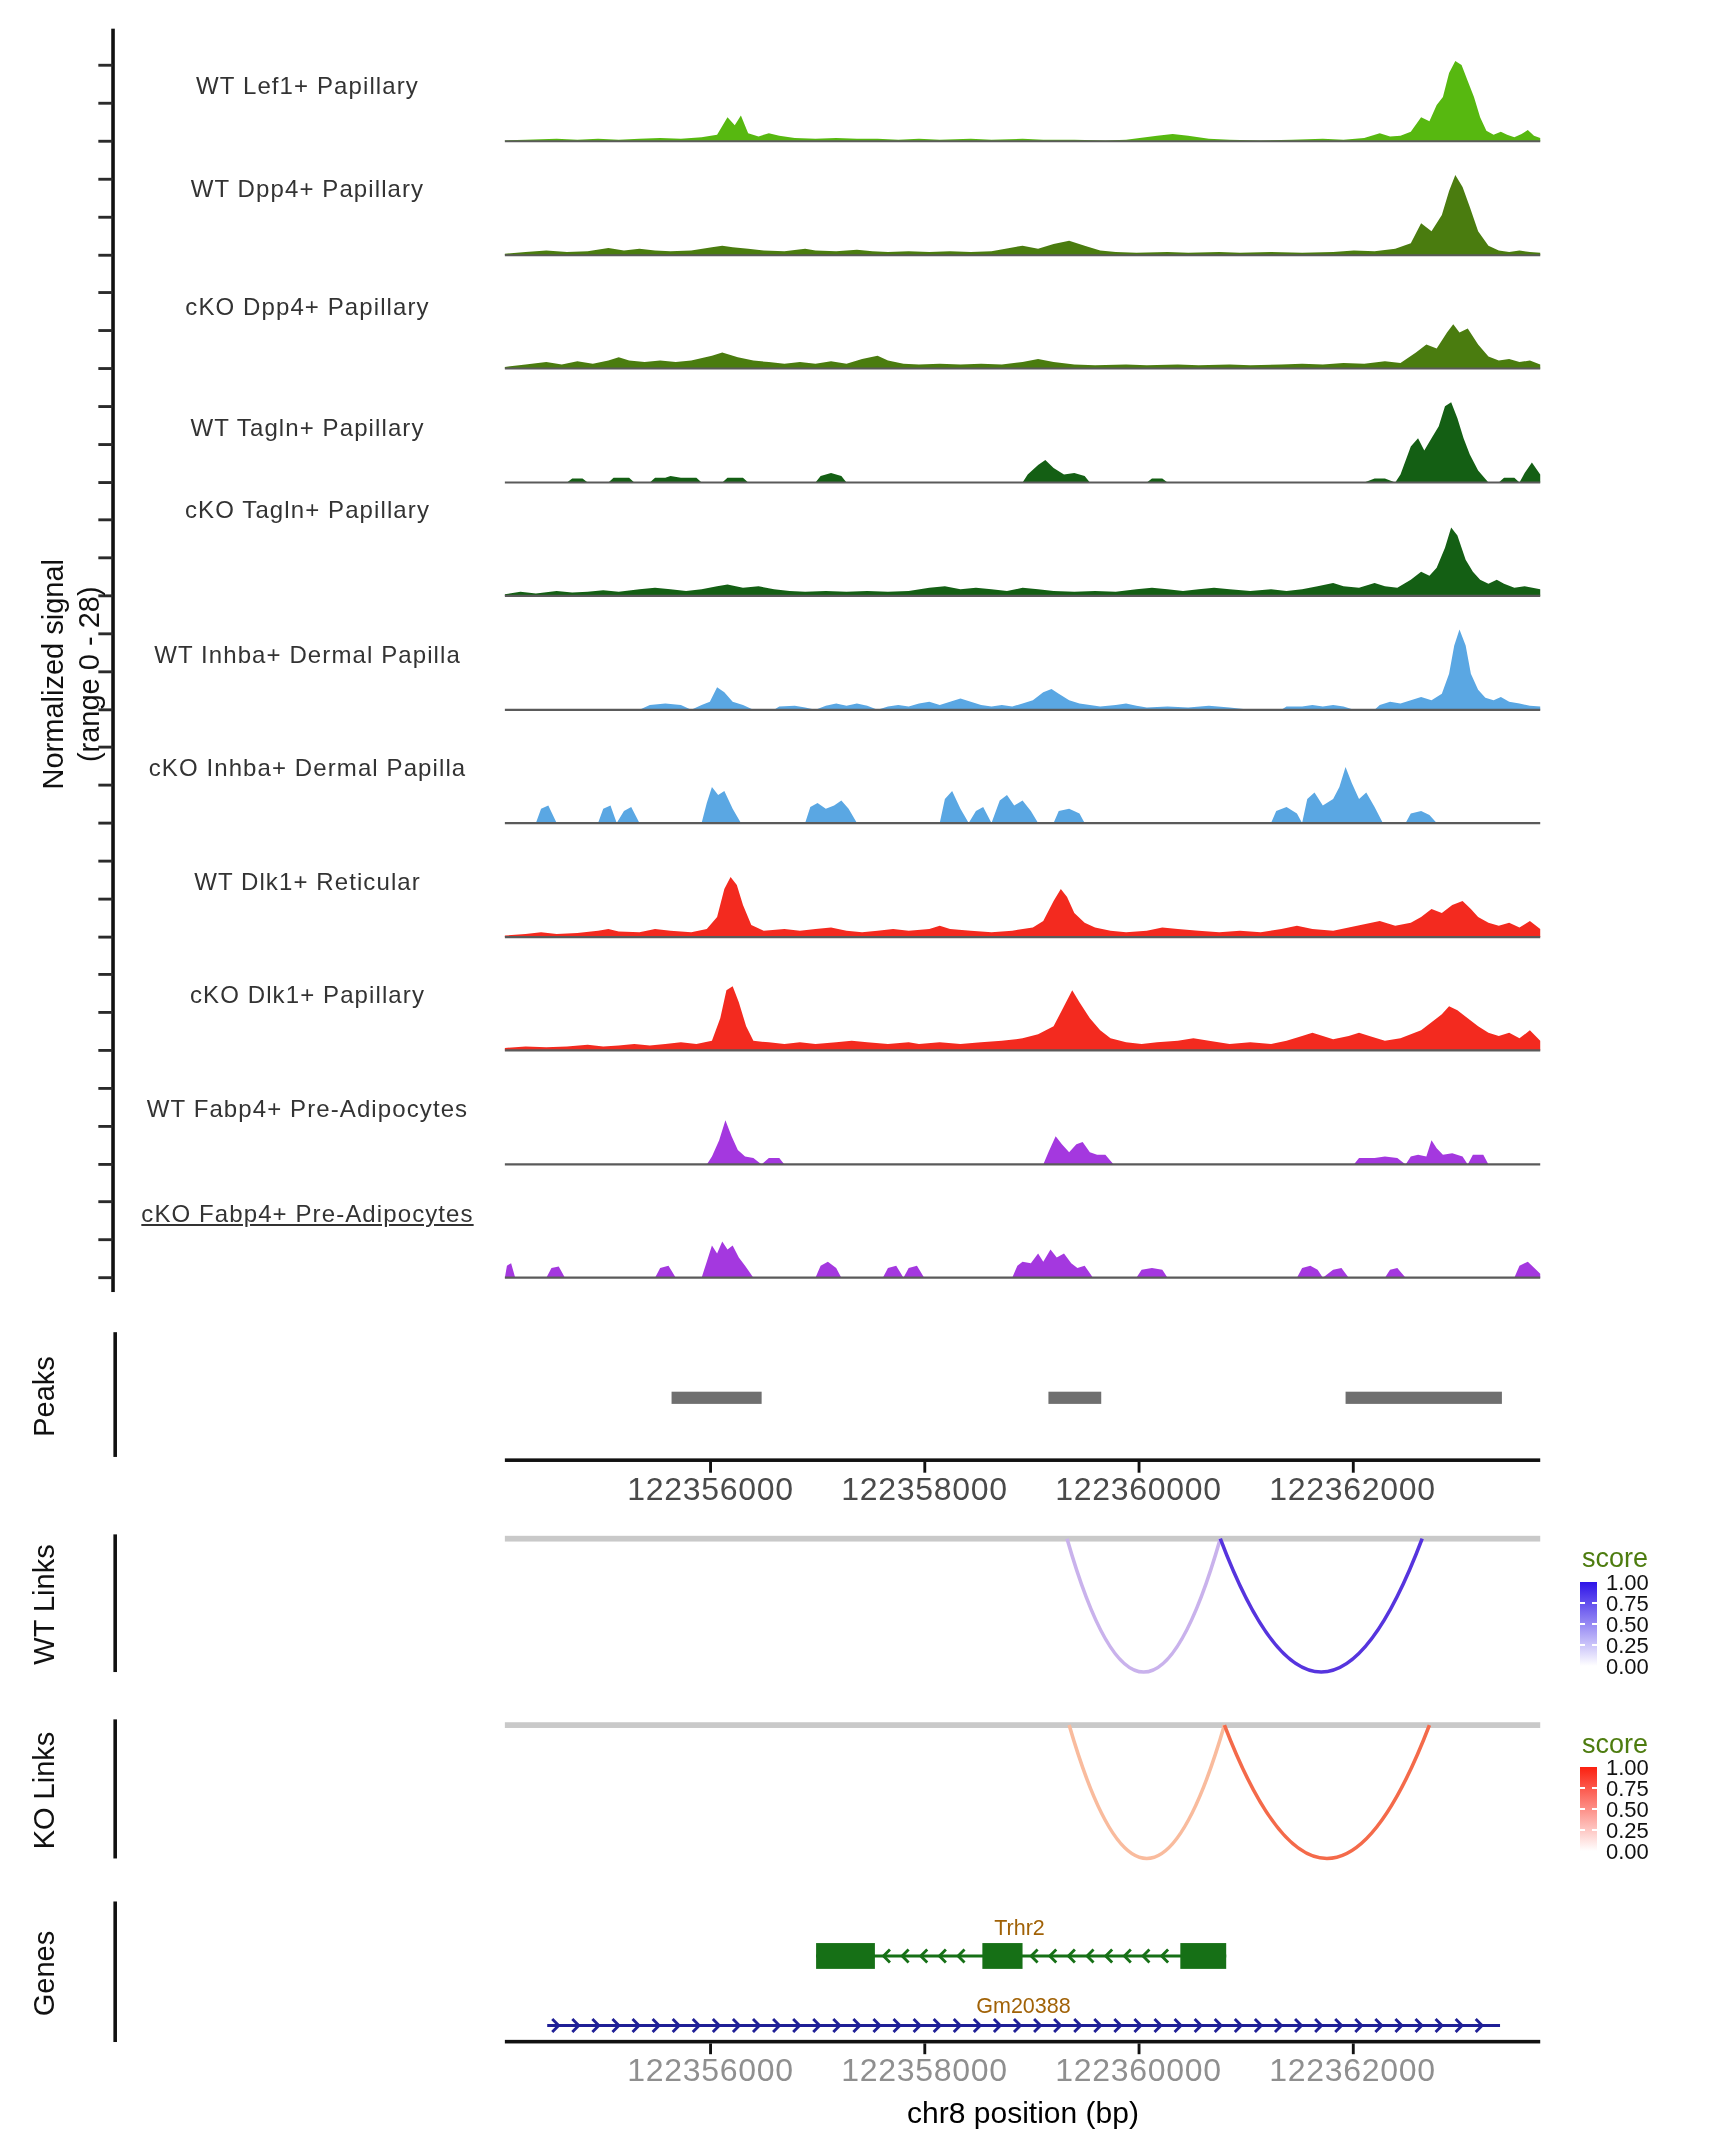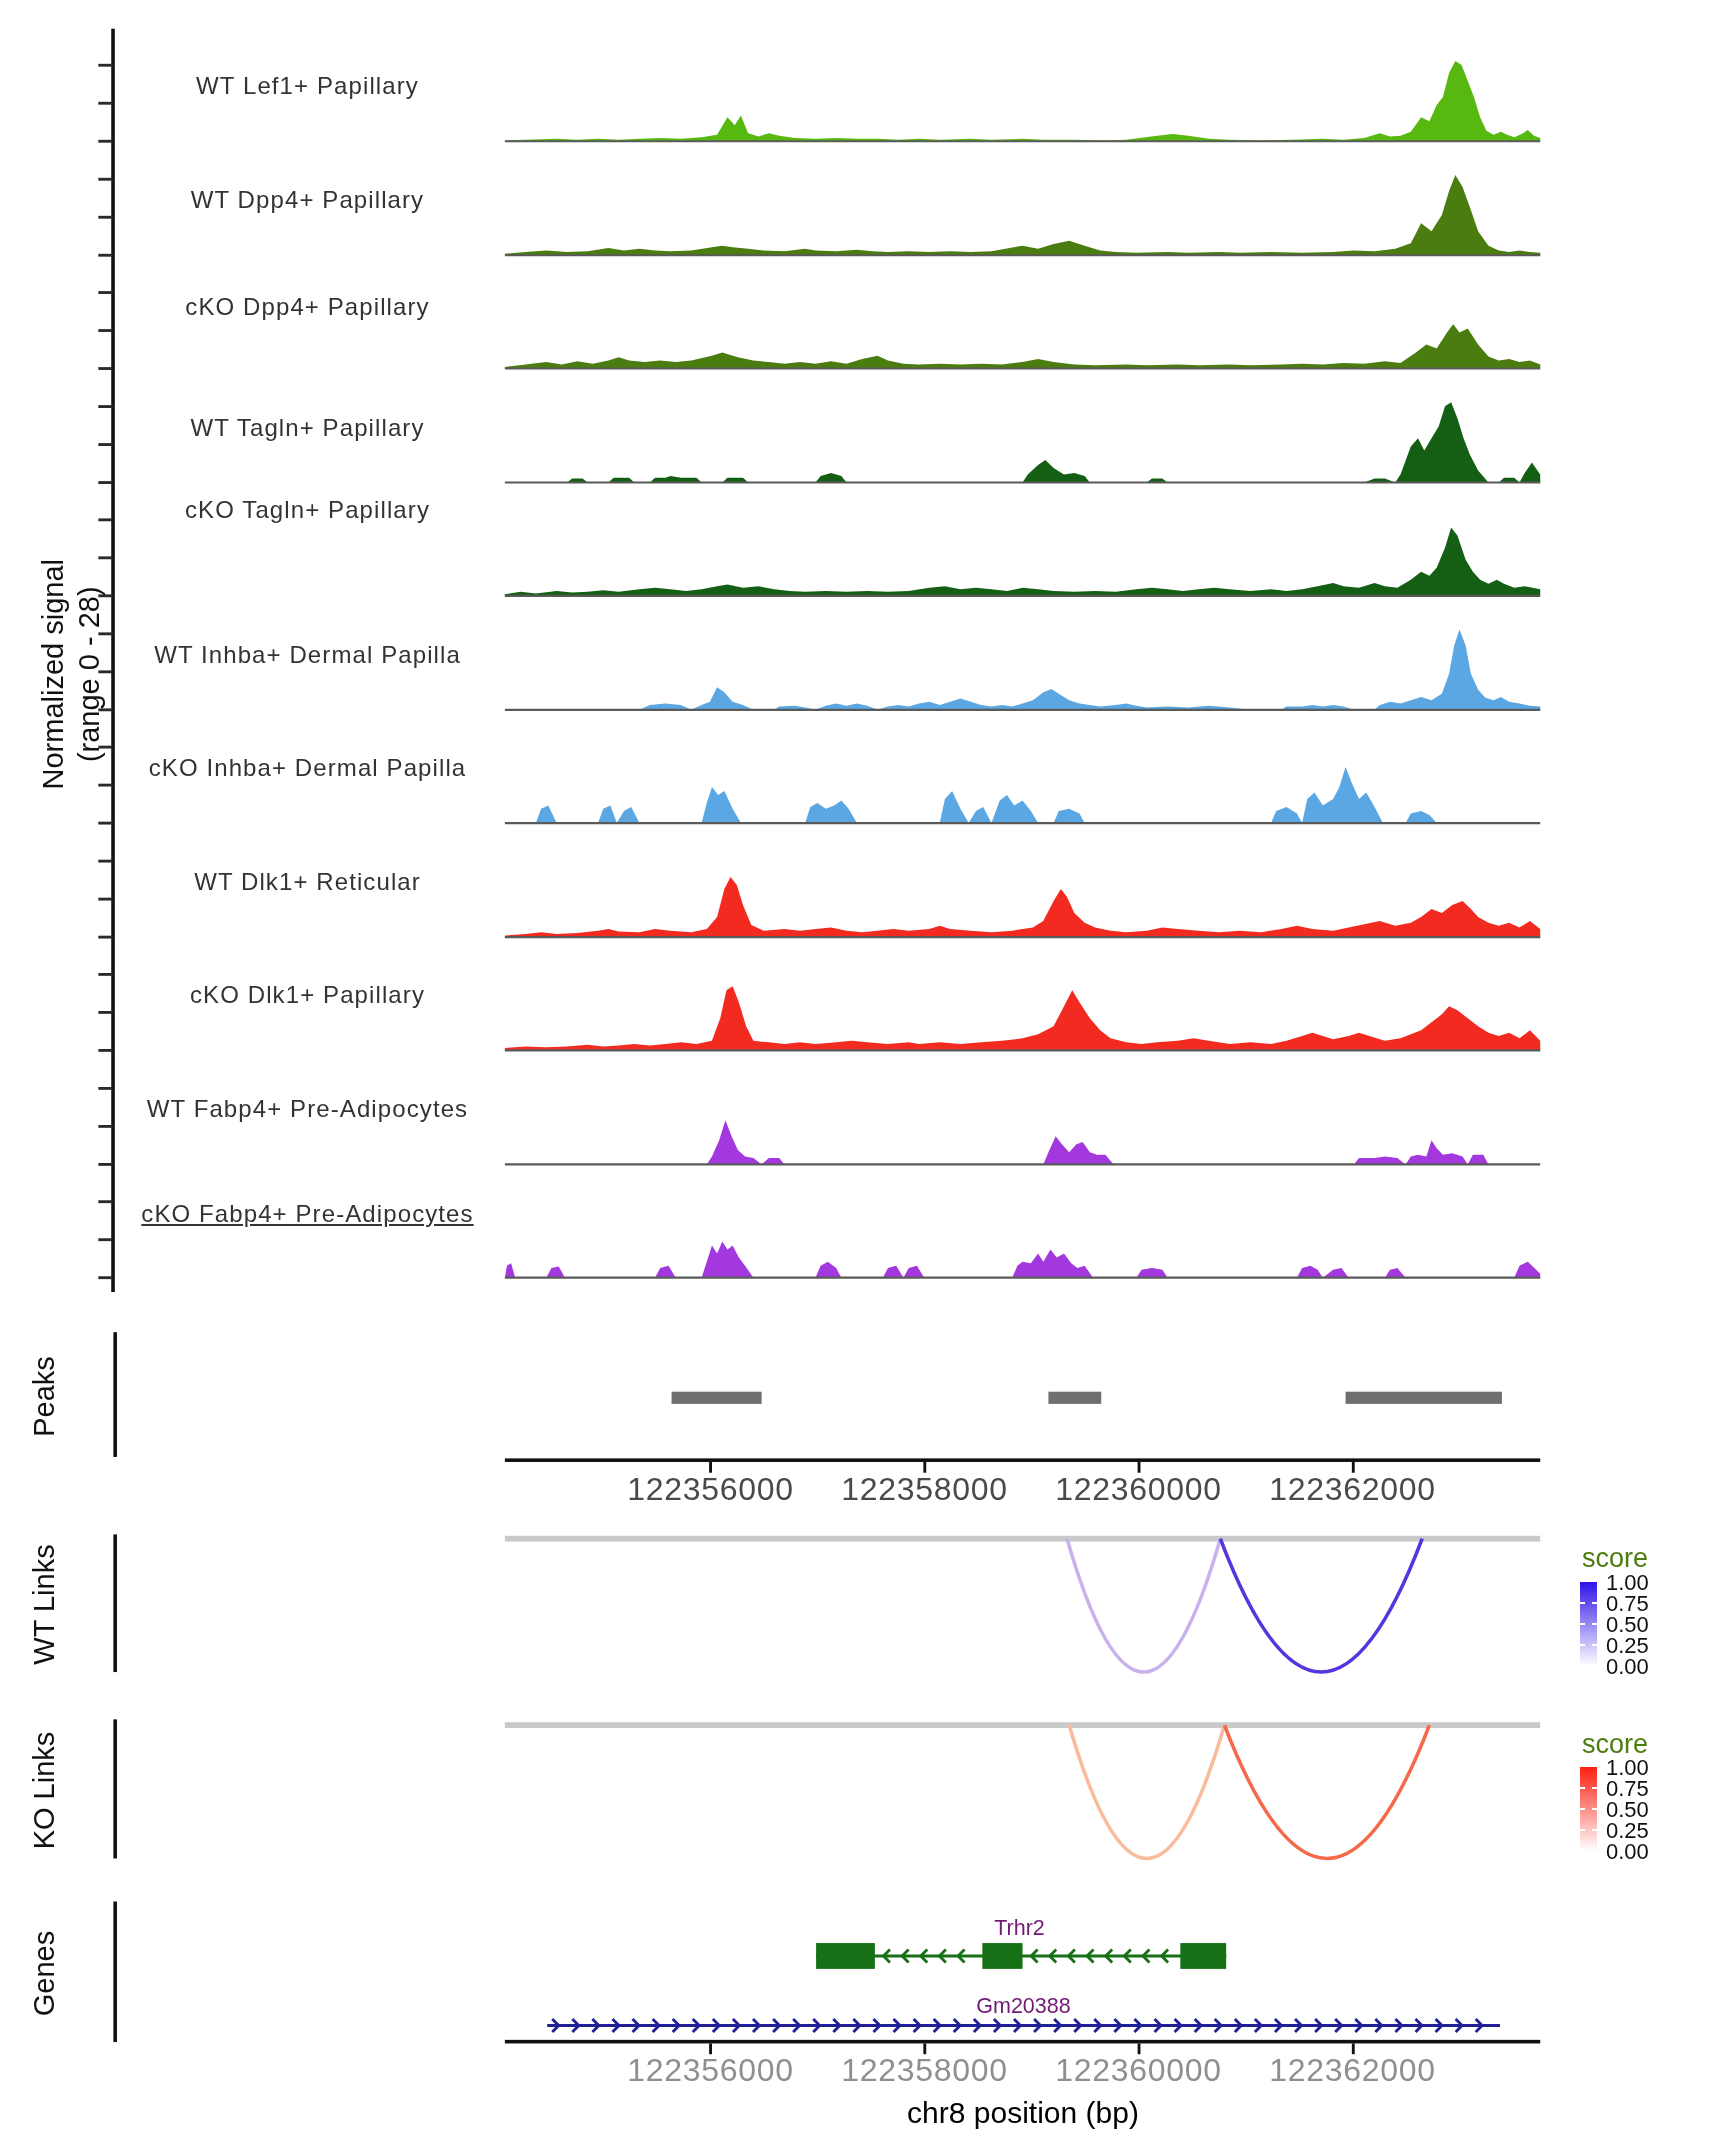--- a/index.html
+++ b/index.html
@@ -13,21 +13,21 @@
   .axis1-label{color:#4a4a4a;}
   .axis2-label{color:#8f8f8f;}
   .rot-label{width:287px;text-align:center;font-size:29px;color:#111;transform:rotate(-90deg);
              white-space:nowrap;}
   .yaxis-label{width:1290px;text-align:center;font-size:29px;color:#111;line-height:1.25;
                transform:rotate(-90deg);}
   .legend-title{font-size:27px;color:#4d7c0f;}
   .legend-bar{width:16.5px;height:84px;}
   .legend-tick{font-size:22px;color:#111;white-space:nowrap;}
   .legend-dash{width:5px;height:2.2px;background:#ffffff;}
-  .gene-label{font-size:21.5px;color:#701a75;text-align:center;width:215px;white-space:nowrap;}
+  .gene-label{font-size:21.5px;color:#a16207;text-align:center;width:215px;white-space:nowrap;}
   .axis-title{font-size:30px;color:#000;text-align:center;width:574px;margin-top:20px;}
 </style>
 </head>
 <body>
 
 <div id="page">
 
   <svg id="plot-svg" width="1721" height="2151" viewBox="0 0 2400 3000">
       <polygon points="704,197 704.0,195.9 732.9,194.8 776.2,193.6 805.1,194.8 834.0,193.6 862.8,194.8 891.7,193.6 920.6,192.5 949.5,193.6 978.4,191.4 1000.0,188.0 1014.5,163.4 1024.6,174.6 1033.2,161.2 1043.3,185.8 1057.8,190.3 1072.2,185.8 1086.7,189.2 1108.3,192.5 1137.2,193.6 1166.1,192.5 1195.0,193.6 1223.8,193.6 1252.7,194.8 1281.6,193.6 1310.5,194.8 1353.8,193.6 1382.7,194.8 1426.0,193.6 1454.9,194.8 1498.2,194.8 1541.5,195.9 1570.4,194.8 1613.7,189.2 1635.4,186.9 1657.0,189.2 1685.9,193.6 1714.8,194.8 1758.1,195.9 1801.4,194.8 1844.8,193.6 1873.6,194.8 1902.5,192.5 1924.2,185.8 1938.6,190.3 1953.1,189.2 1967.5,183.6 1981.9,163.4 1993.5,169.0 2003.6,146.6 2012.3,135.4 2020.9,101.8 2029.6,85.0 2038.3,90.6 2046.9,113.0 2055.6,135.4 2064.2,163.4 2072.9,182.4 2083.0,188.0 2093.1,183.6 2101.8,188.0 2111.9,191.4 2122.0,186.9 2130.7,181.3 2139.3,189.2 2148.0,192.5 2148,197" fill="#57b810"></polygon>
       <line x1="704" y1="197" x2="2148" y2="197" stroke="#5a5a5a" stroke-width="3"></line>
@@ -190,21 +190,21 @@
 
   <div class="abs legend-title" style="left:1582px;top:1729px;">score</div>
   <div class="abs legend-bar" id="ko-legend-bar" style="left: 1580px; top: 1767px; background: linear-gradient(rgb(251, 32, 16), rgb(255, 255, 255));"></div>
 
   <div class="abs gene-label" style="left:912px;top:1916px;">Trhr2</div>
   <div class="abs gene-label" style="left:916px;top:1994px;">Gm20388</div>
 
   <div class="abs axis-title" style="left:736px;top:2076px;">chr8 position (bp)</div>
 
 <div class="abs track-label" style="top: 72px;">WT Lef1+ Papillary</div>
-    <div class="abs track-label" style="top: 186px;">WT Dpp4+ Papillary</div>
+    <div class="abs track-label" style="top: 175px;">WT Dpp4+ Papillary</div>
     <div class="abs track-label" style="top: 293px;">cKO Dpp4+ Papillary</div>
     <div class="abs track-label" style="top: 414px;">WT Tagln+ Papillary</div>
     <div class="abs track-label" style="top: 496px;">cKO Tagln+ Papillary</div>
     <div class="abs track-label" style="top: 641px;">WT Inhba+ Dermal Papilla</div>
     <div class="abs track-label" style="top: 754px;">cKO Inhba+ Dermal Papilla</div>
     <div class="abs track-label" style="top: 868px;">WT Dlk1+ Reticular</div>
     <div class="abs track-label" style="top: 981px;">cKO Dlk1+ Papillary</div>
     <div class="abs track-label" style="top: 1095px;">WT Fabp4+ Pre-Adipocytes</div>
     <div class="abs track-label" style="top: 1200px; text-decoration: underline;">cKO Fabp4+ Pre-Adipocytes</div>
     <div class="abs tick-label axis1-label" style="left: 596px; top: 1471px;">122356000</div>

